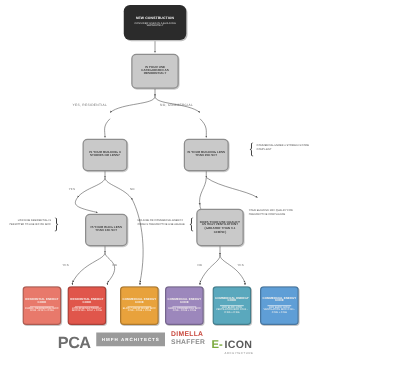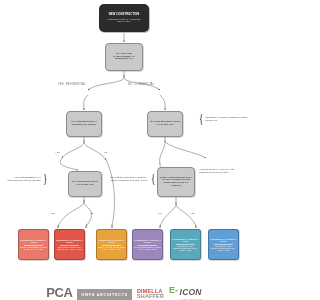--- a/index.html
+++ b/index.html
@@ -110,21 +110,21 @@
     letter-spacing: .03px;
     white-space: pre-line;
   }
   .callout.left .ctext { text-align: right; }
   
   #footer {
     position: absolute;
     left: 0; bottom: 0;
     width: 249px; height: 34px;
     display: flex;
-    align-items: flex-end;
+    align-items: flex-start;
     justify-content: center;
     gap: 5px;
     background: #ffffff;
   }
   .logo-pca {
     font-size: 13px; font-weight: bold; color: #6e6e6e;
     letter-spacing: -.4px; font-family: "Liberation Sans", sans-serif;
   }
   .logo-hmfh {
     background: #9a9a9a; color: #ffffff;
@@ -138,21 +138,21 @@
   .logo-dimella .l2 {
     font-size: 5.4px; font-weight: bold; color: #8c8c8c; letter-spacing: .25px;
     text-align: right;
   }
   .logo-eicon { display: flex; align-items: center; gap: 1.5px; }
   .logo-eicon .e {
     font-size: 9px; font-weight: bold; color: #7aa93c; line-height: 1;
   }
   .logo-eicon .rt { line-height: 1; }
   .logo-eicon .icon {
-    font-size: 8.5px; font-weight: bold; color: #5a5a5a; letter-spacing: .2px; font-style: italic;
+    font-size: 8.5px; font-weight: bold; color: #5a5a5a; letter-spacing: .2px;
   }
   .logo-eicon .arch {
     font-size: 2.2px; color: #8d8d8d; letter-spacing: .5px; text-align: center;
   }
 </style>
 </head>
 <body>
 
 <div id="chart">
 

